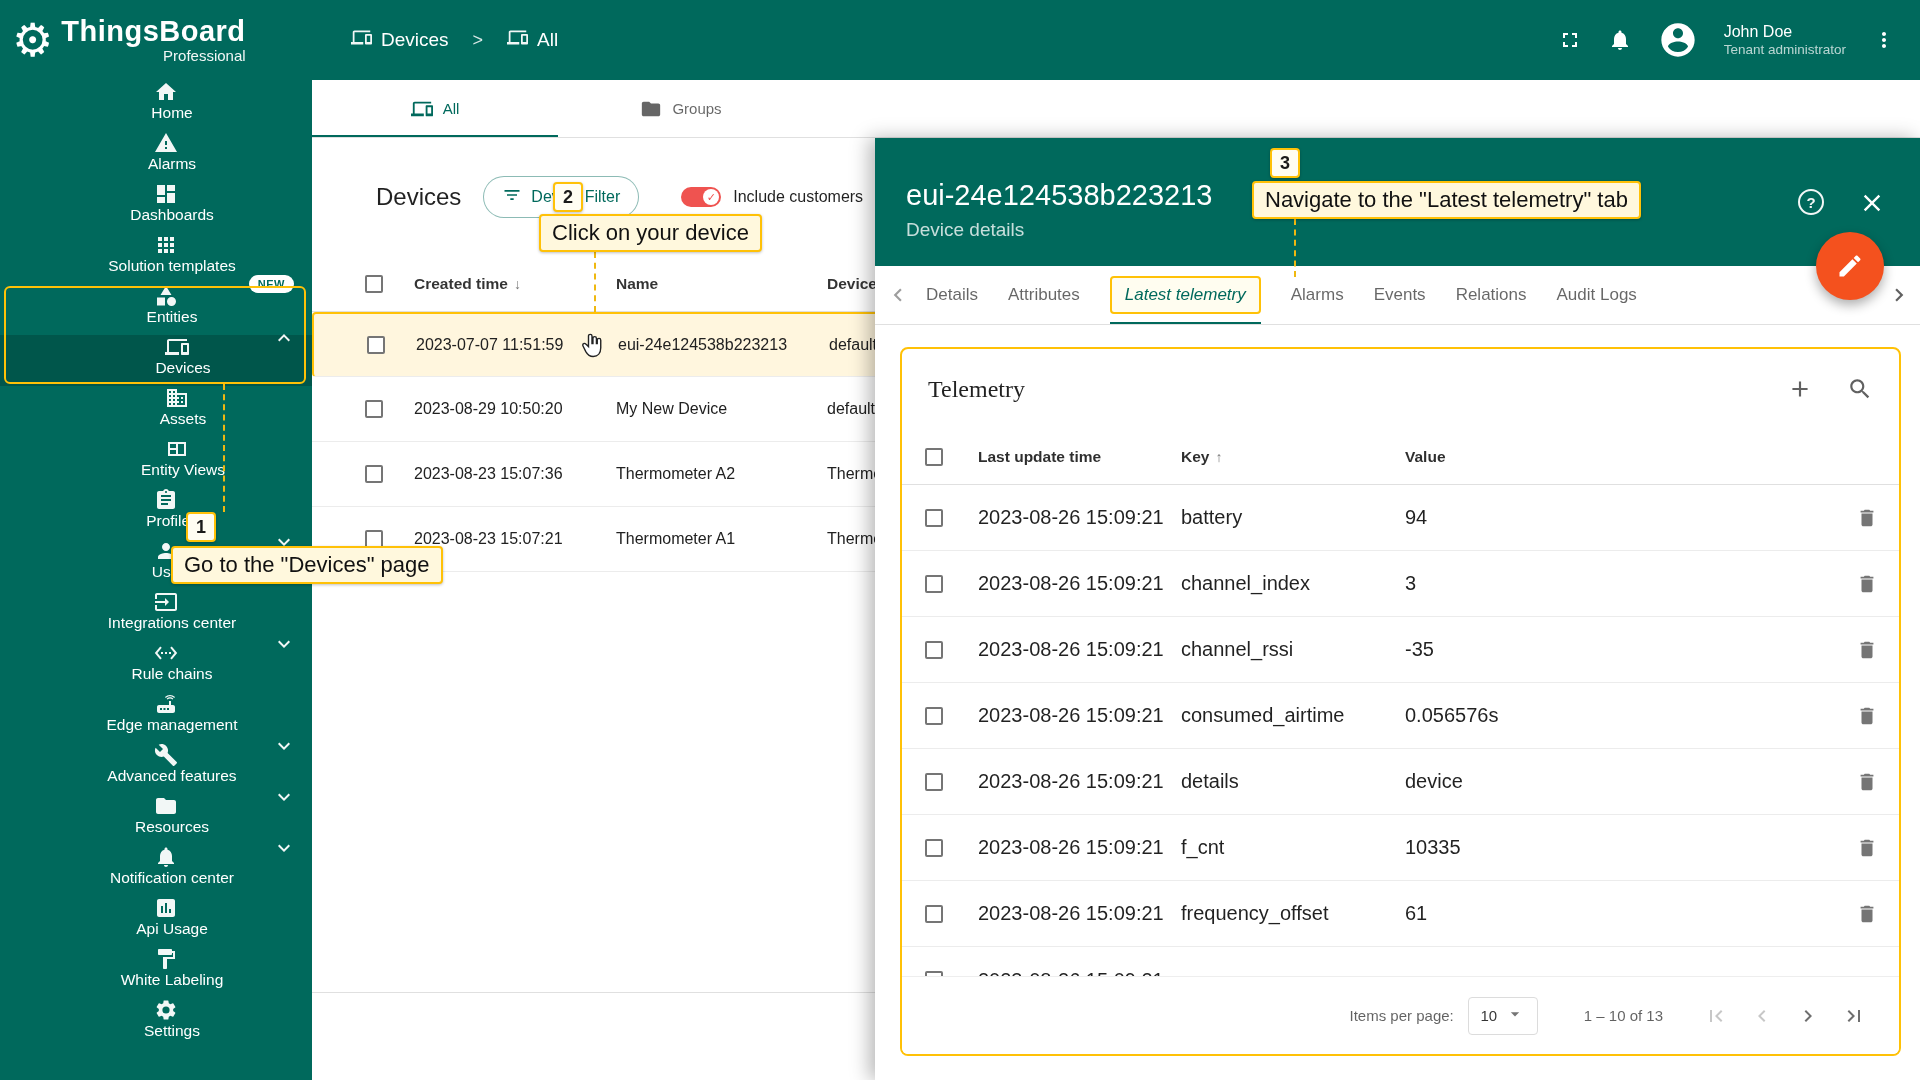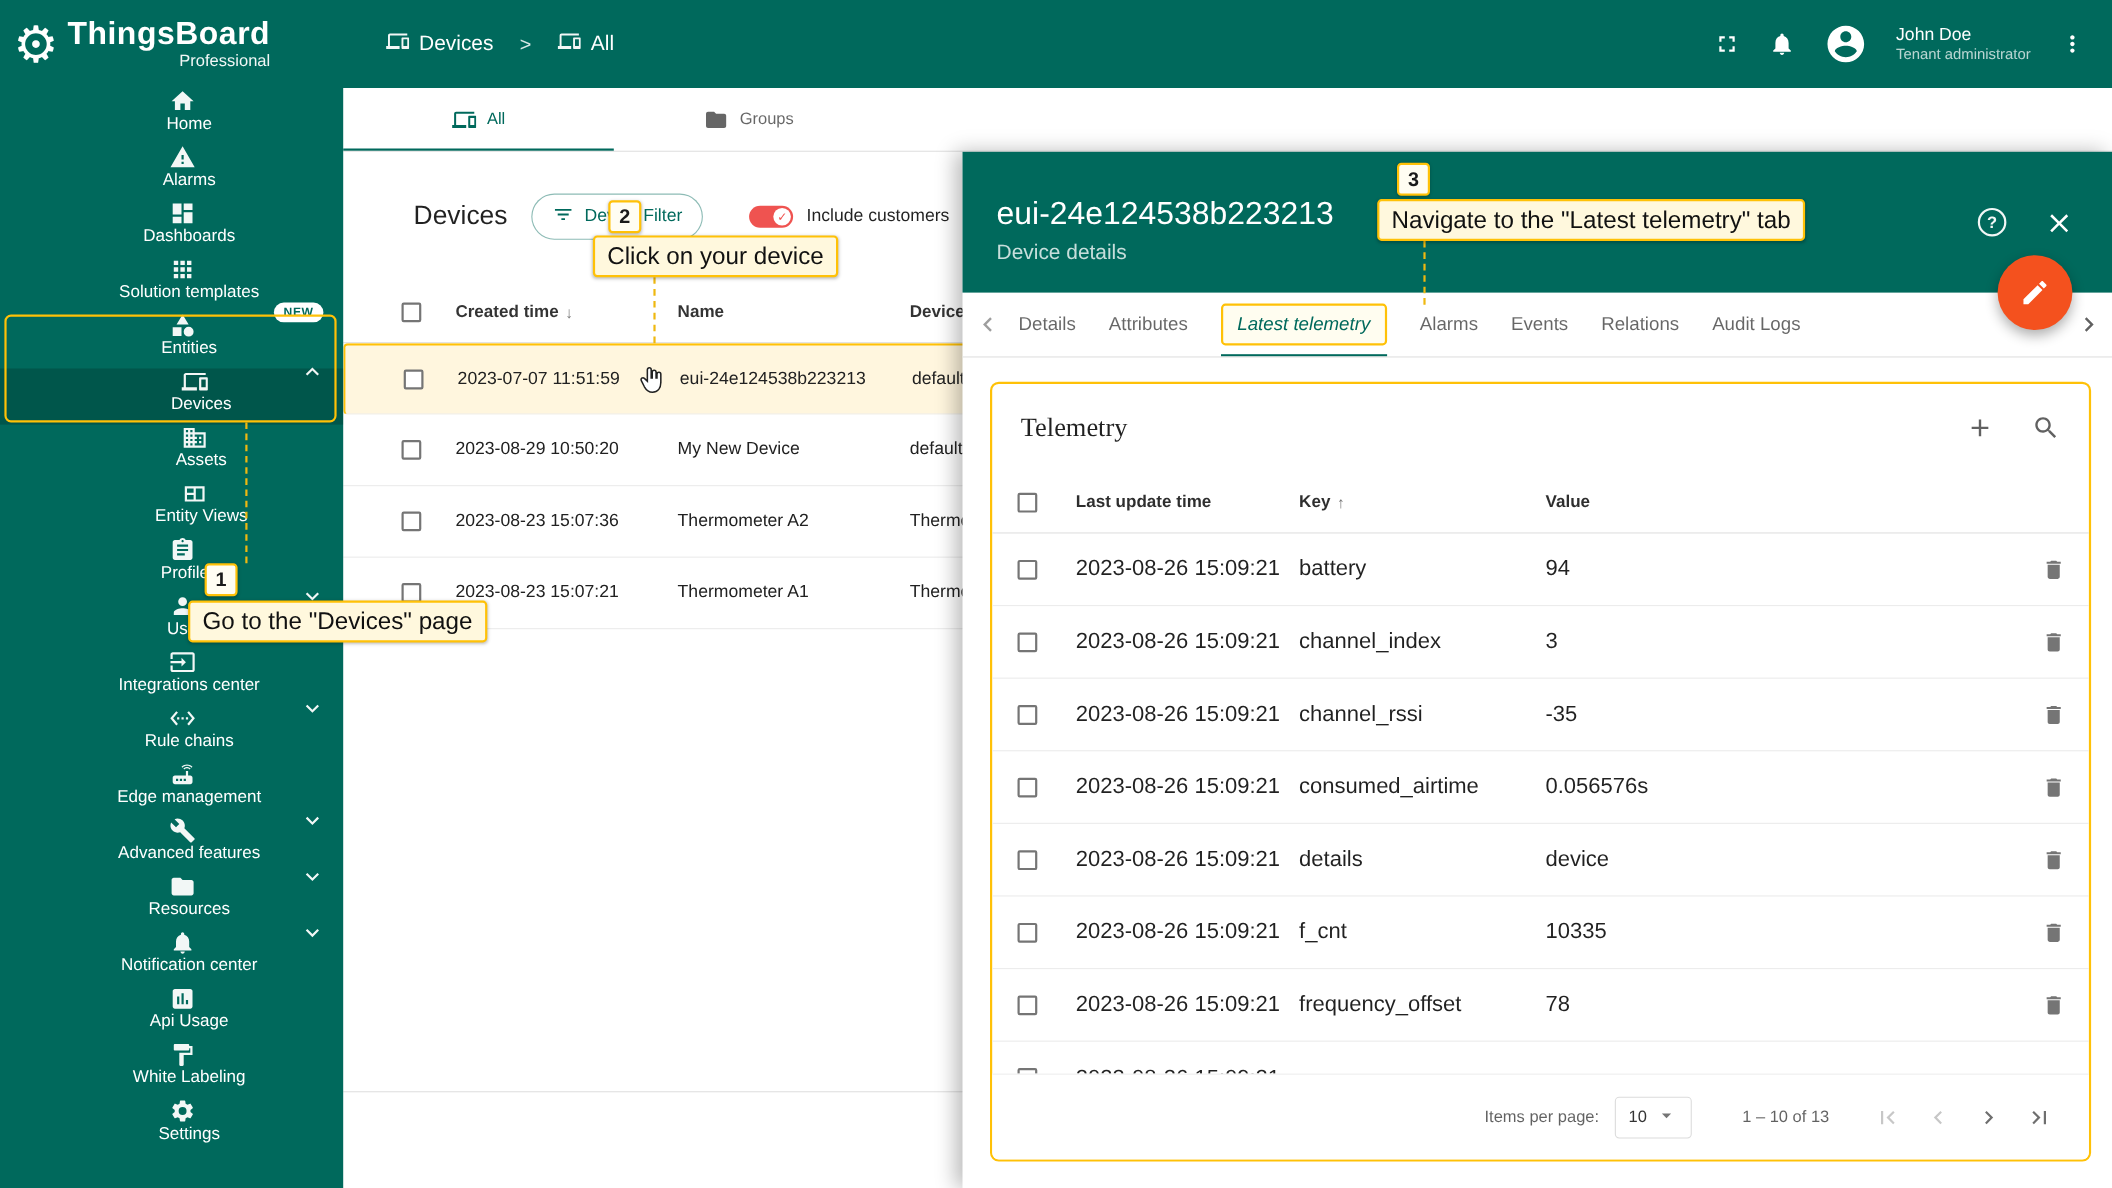--- a/index.html
+++ b/index.html
@@ -548,21 +548,21 @@
             <button class="trash-btn">
               <svg class="icon " viewBox="0 0 24 24">
                 <path d="M6 19c0 1.1.9 2 2 2h8c1.1 0 2-.9 2-2V7H6v12zM19 4h-3.5l-1-1h-5l-1 1H5v2h14V4z"></path>
               </svg>
             </button>
           </div>
           <div class="t-row">
             <span class="cb"></span>
             <span>2023-08-26 15:09:21</span>
             <span>frequency_offset</span>
-            <span>78</span>
+            <span>61</span>
             <button class="trash-btn">
               <svg class="icon " viewBox="0 0 24 24">
                 <path d="M6 19c0 1.1.9 2 2 2h8c1.1 0 2-.9 2-2V7H6v12zM19 4h-3.5l-1-1h-5l-1 1H5v2h14V4z"></path>
               </svg>
             </button>
           </div>
         </div>
       <div class="t-row partial">
         <span class="cb"></span>
         <span>2023-08-26 15:09:21</span>

